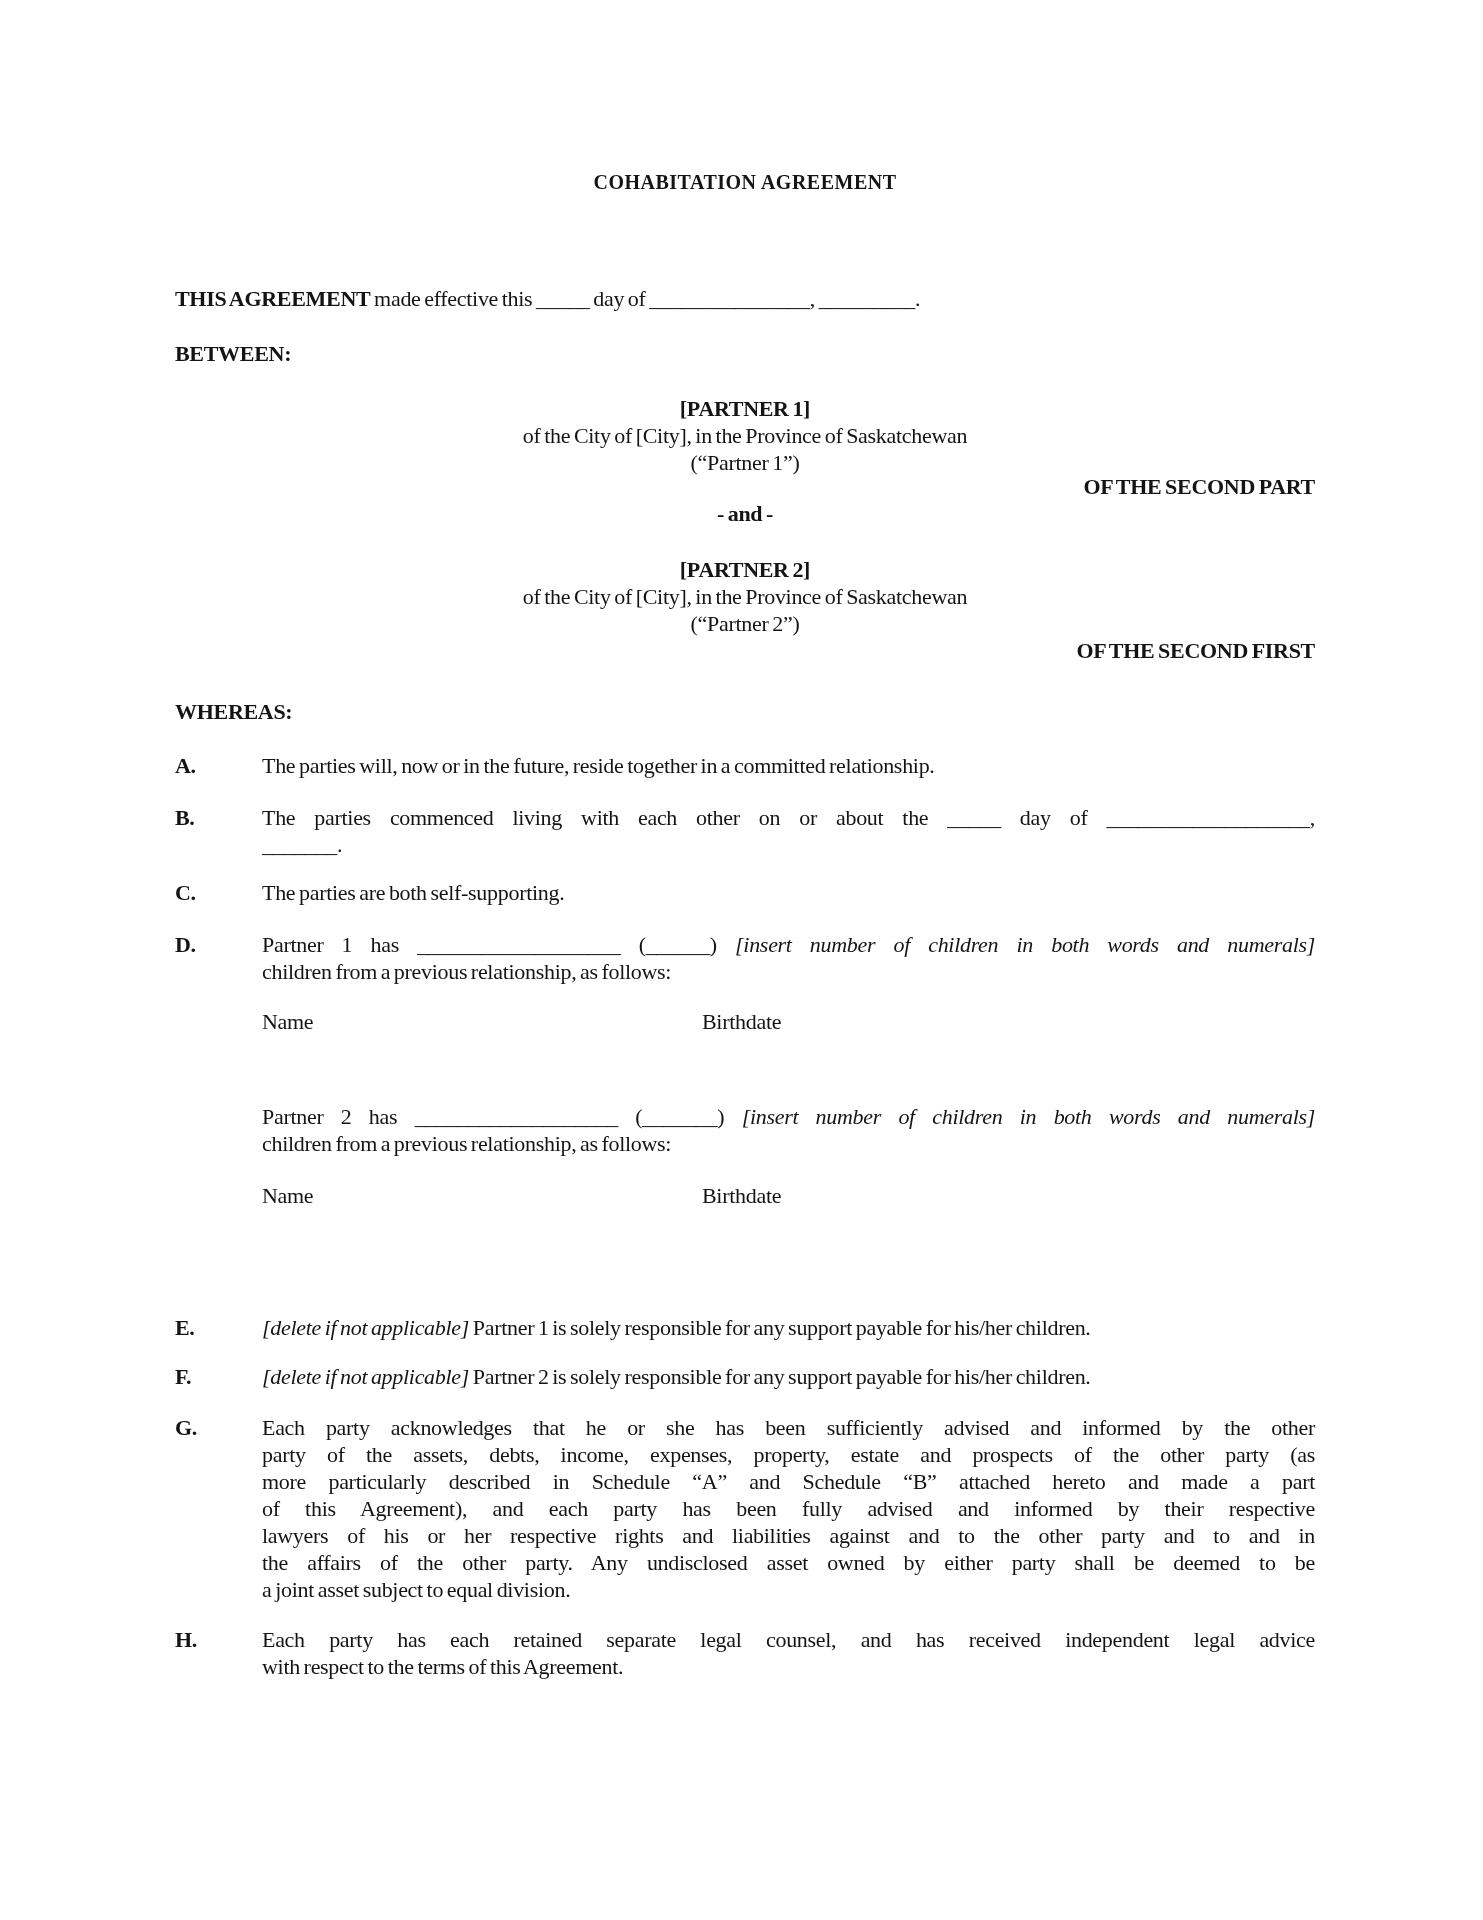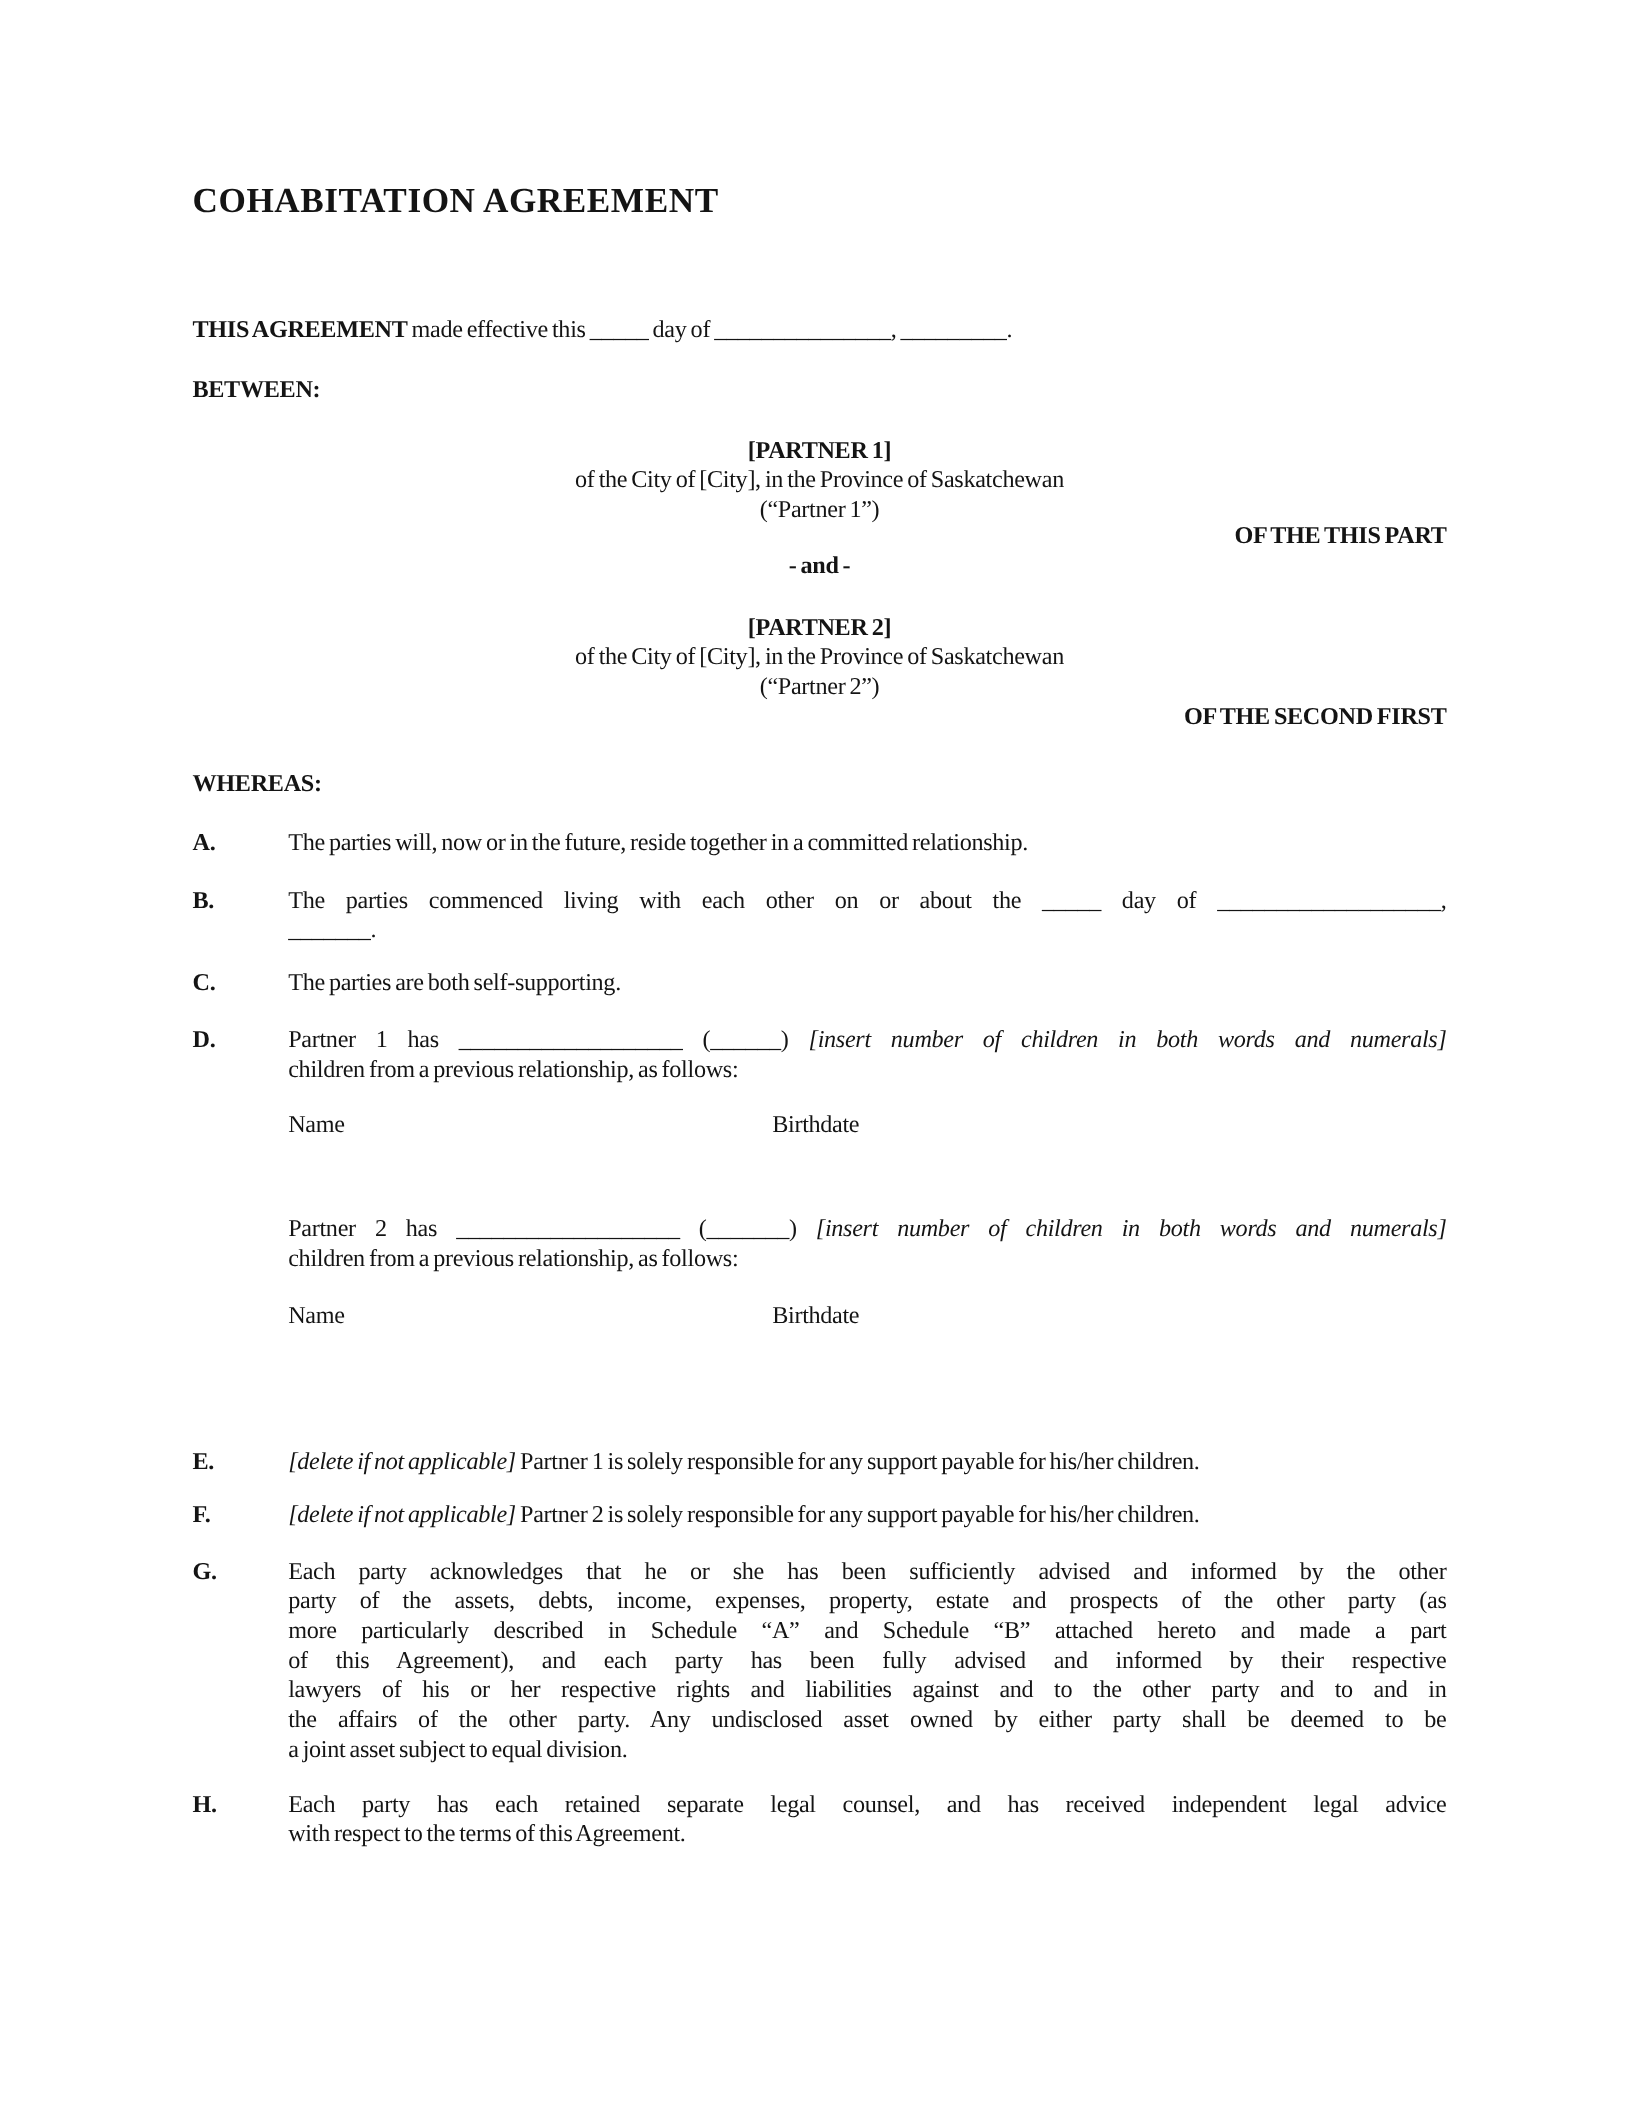--- a/index.html
+++ b/index.html
@@ -22,23 +22,24 @@
     position: absolute;
     left: 175px;
     right: 168px;
     top: 0;
   }
   .bold { font-weight: bold; }
   .center { text-align: center; }
   .right-align { text-align: right; }
   .title {
     margin-top: 162px;
-    font-size: 32px;
+    font-size: 20px;
     line-height: 40px;
     font-weight: bold;
+    text-align: center;
     letter-spacing: 0.5px;
     word-spacing: 0;
   }
   .opening  { margin-top: 83px; }
   .between  { margin-top: 28px; font-weight: bold; }
   .party1   { margin-top: 28px; }
   .part1    { margin-top: -3px; font-weight: bold; }
   .and-sep  { margin-top: 0; font-weight: bold; }
   .party2   { margin-top: 29px; }
   .part2    { margin-top: 0; font-weight: bold; }
@@ -79,21 +80,21 @@
     <p class="opening"><span class="bold">THIS AGREEMENT</span><span> made effective this _____ day of _______________, _________.</span></p>
 
     <p class="between">BETWEEN:</p>
 
     <div class="party1">
       <div class="center bold">[PARTNER 1]</div>
       <div class="center">of the City of [City], in the Province of Saskatchewan</div>
       <div class="center">(“Partner 1”)</div>
     </div>
 
-    <div class="part1 right-align">OF THE THIS PART</div>
+    <div class="part1 right-align">OF THE SECOND PART</div>
 
     <div class="and-sep center">- and -</div>
 
     <div class="party2">
       <div class="center bold">[PARTNER 2]</div>
       <div class="center">of the City of [City], in the Province of Saskatchewan</div>
       <div class="center">(“Partner 2”)</div>
     </div>
 
     <div class="part2 right-align">OF THE SECOND FIRST</div>

